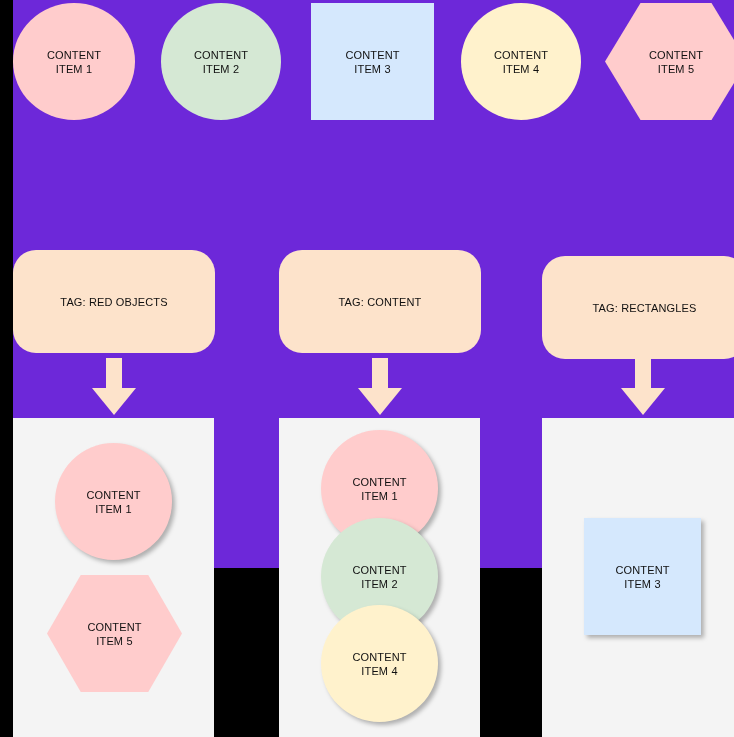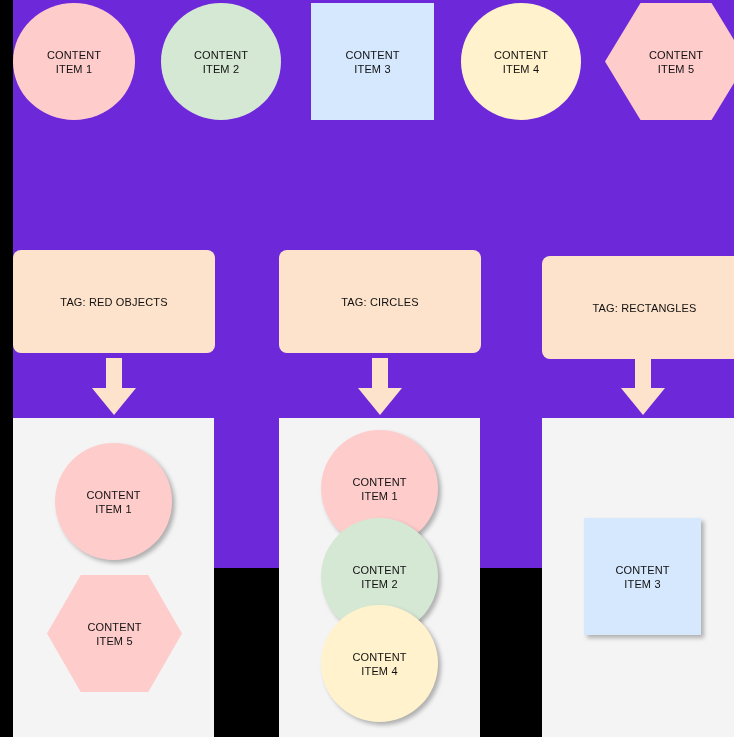--- a/index.html
+++ b/index.html
@@ -52,21 +52,21 @@
   }
   .src-rect {
     border-radius: 0;
   }
   .src-hex {
     clip-path: polygon(25% 0%, 75% 0%, 100% 50%, 75% 100%, 25% 100%, 0% 50%);
   }
 
   
   .tag-box {
-    border-radius: 8px;
+    border-radius: 23px;
   }
   .tag-box .label {
     font-size: 11px;
   }
 
   
   .arrow {
     position: absolute;
   }
   .arrow .shaft {
@@ -138,21 +138,21 @@
         <span class="label">CONTENT
 ITEM 5</span>
       </div>
     </div>
 
   <div id="tag-row">
       <div class="node tag-box" style="left: 0px; top: 250px; width: 202px; height: 103px; background: rgb(253, 227, 203);">
         <span class="label">TAG: RED OBJECTS</span>
       </div>
       <div class="node tag-box" style="left: 266px; top: 250px; width: 202px; height: 103px; background: rgb(253, 227, 203);">
-        <span class="label">TAG: CIRCLES</span>
+        <span class="label">TAG: CONTENT</span>
       </div>
       <div class="node tag-box" style="left: 529px; top: 256px; width: 205px; height: 103px; background: rgb(253, 227, 203);">
         <span class="label">TAG: RECTANGLES</span>
       </div>
     </div>
 
   <div id="arrow-row">
       <div class="arrow" style="left: 79px; top: 358px; width: 44px; height: 57px;">
         <div class="shaft" style="background: rgb(253, 227, 203);"></div>
         <div class="head" style="border-top-color: rgb(253, 227, 203);"></div>

